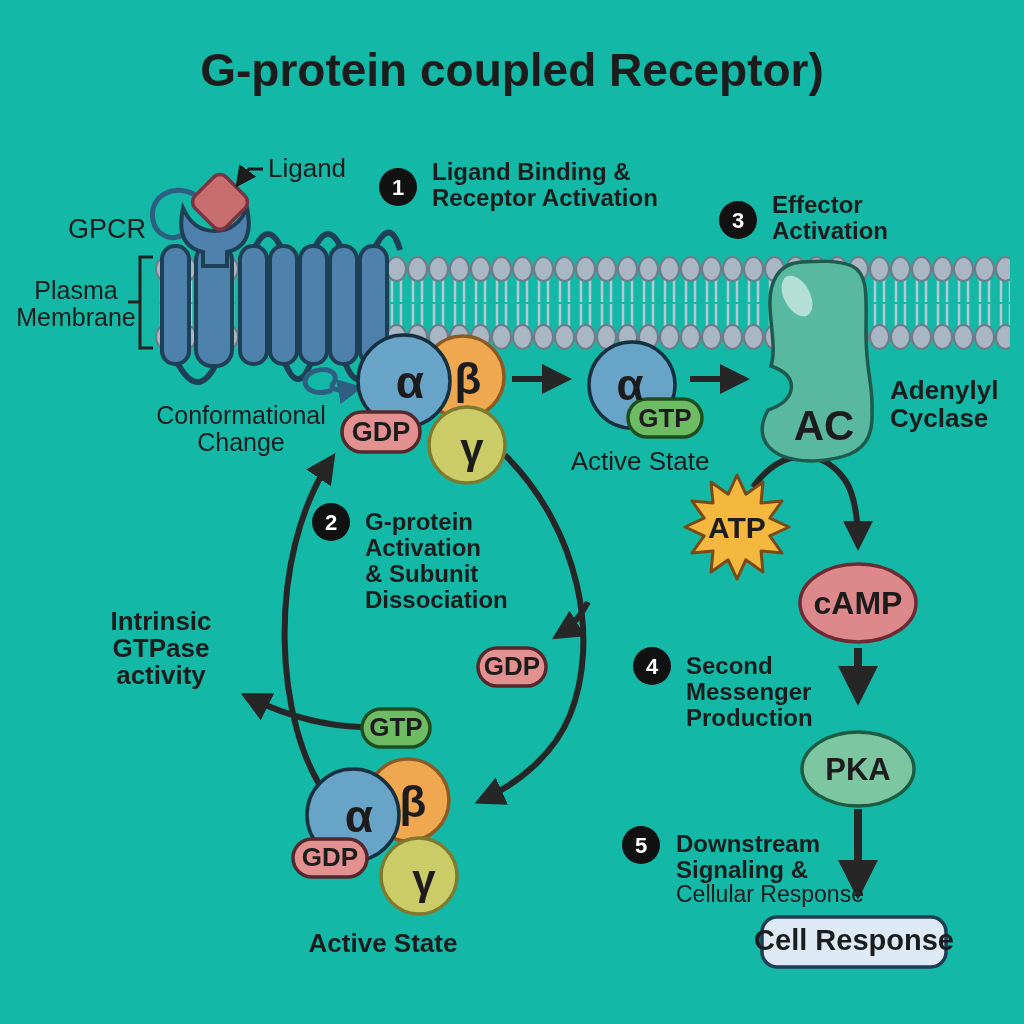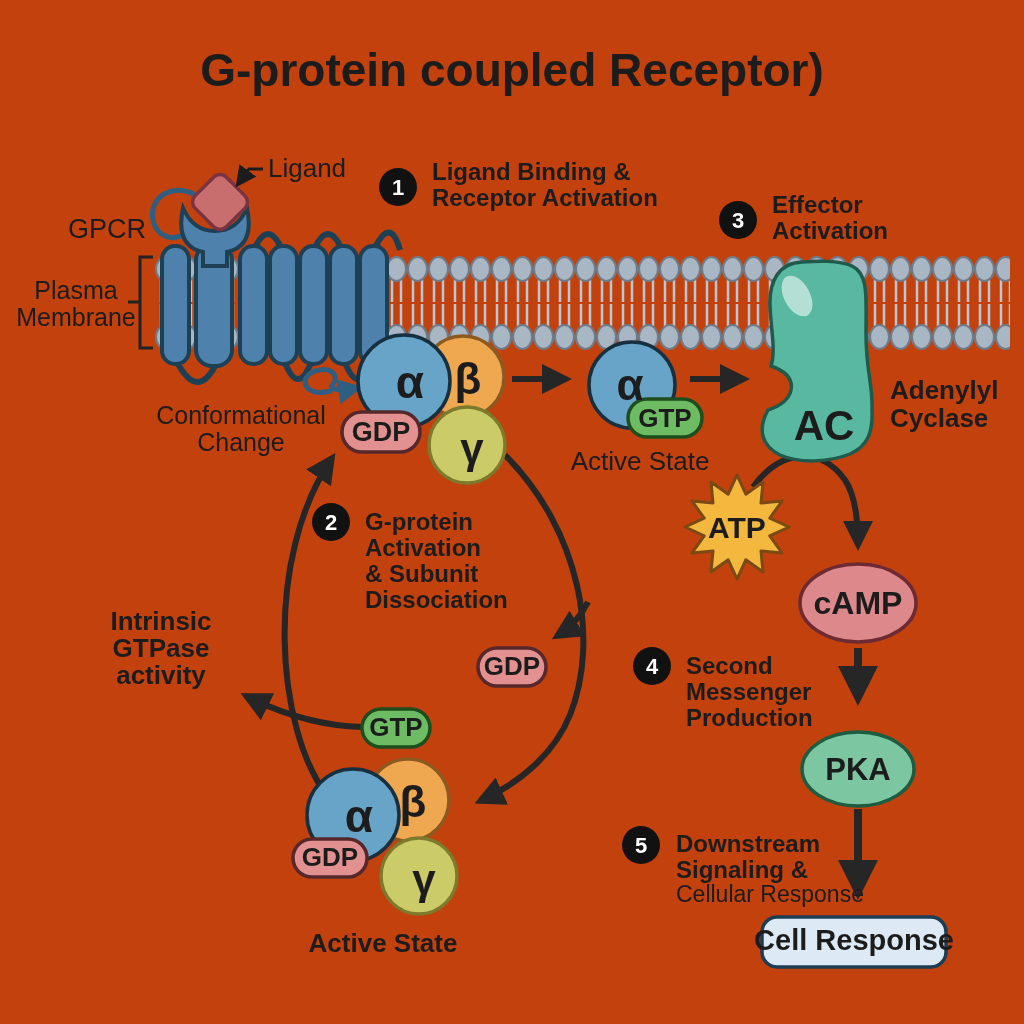--- a/index.html
+++ b/index.html
@@ -1,16 +1,16 @@
 <!DOCTYPE html>
 <html><head>
 <meta charset="utf-8">
 <style>
   html,body{margin:0;padding:0;background:#ffffff;}
-  .stage{width:1024px;height:1024px;position:relative;background:#c2410c;}
+  .stage{width:1024px;height:1024px;position:relative;background:#14b8a6;}
   svg{display:block;}
   text{font-family:"Liberation Sans", sans-serif;fill:#1c1c1c;}
   .b{font-weight:700;}
   .mid{text-anchor:middle;}
   .wh{fill:#ffffff;font-weight:700;text-anchor:middle;}
 </style>
 </head>
 <body>
 
 <div class="stage">

